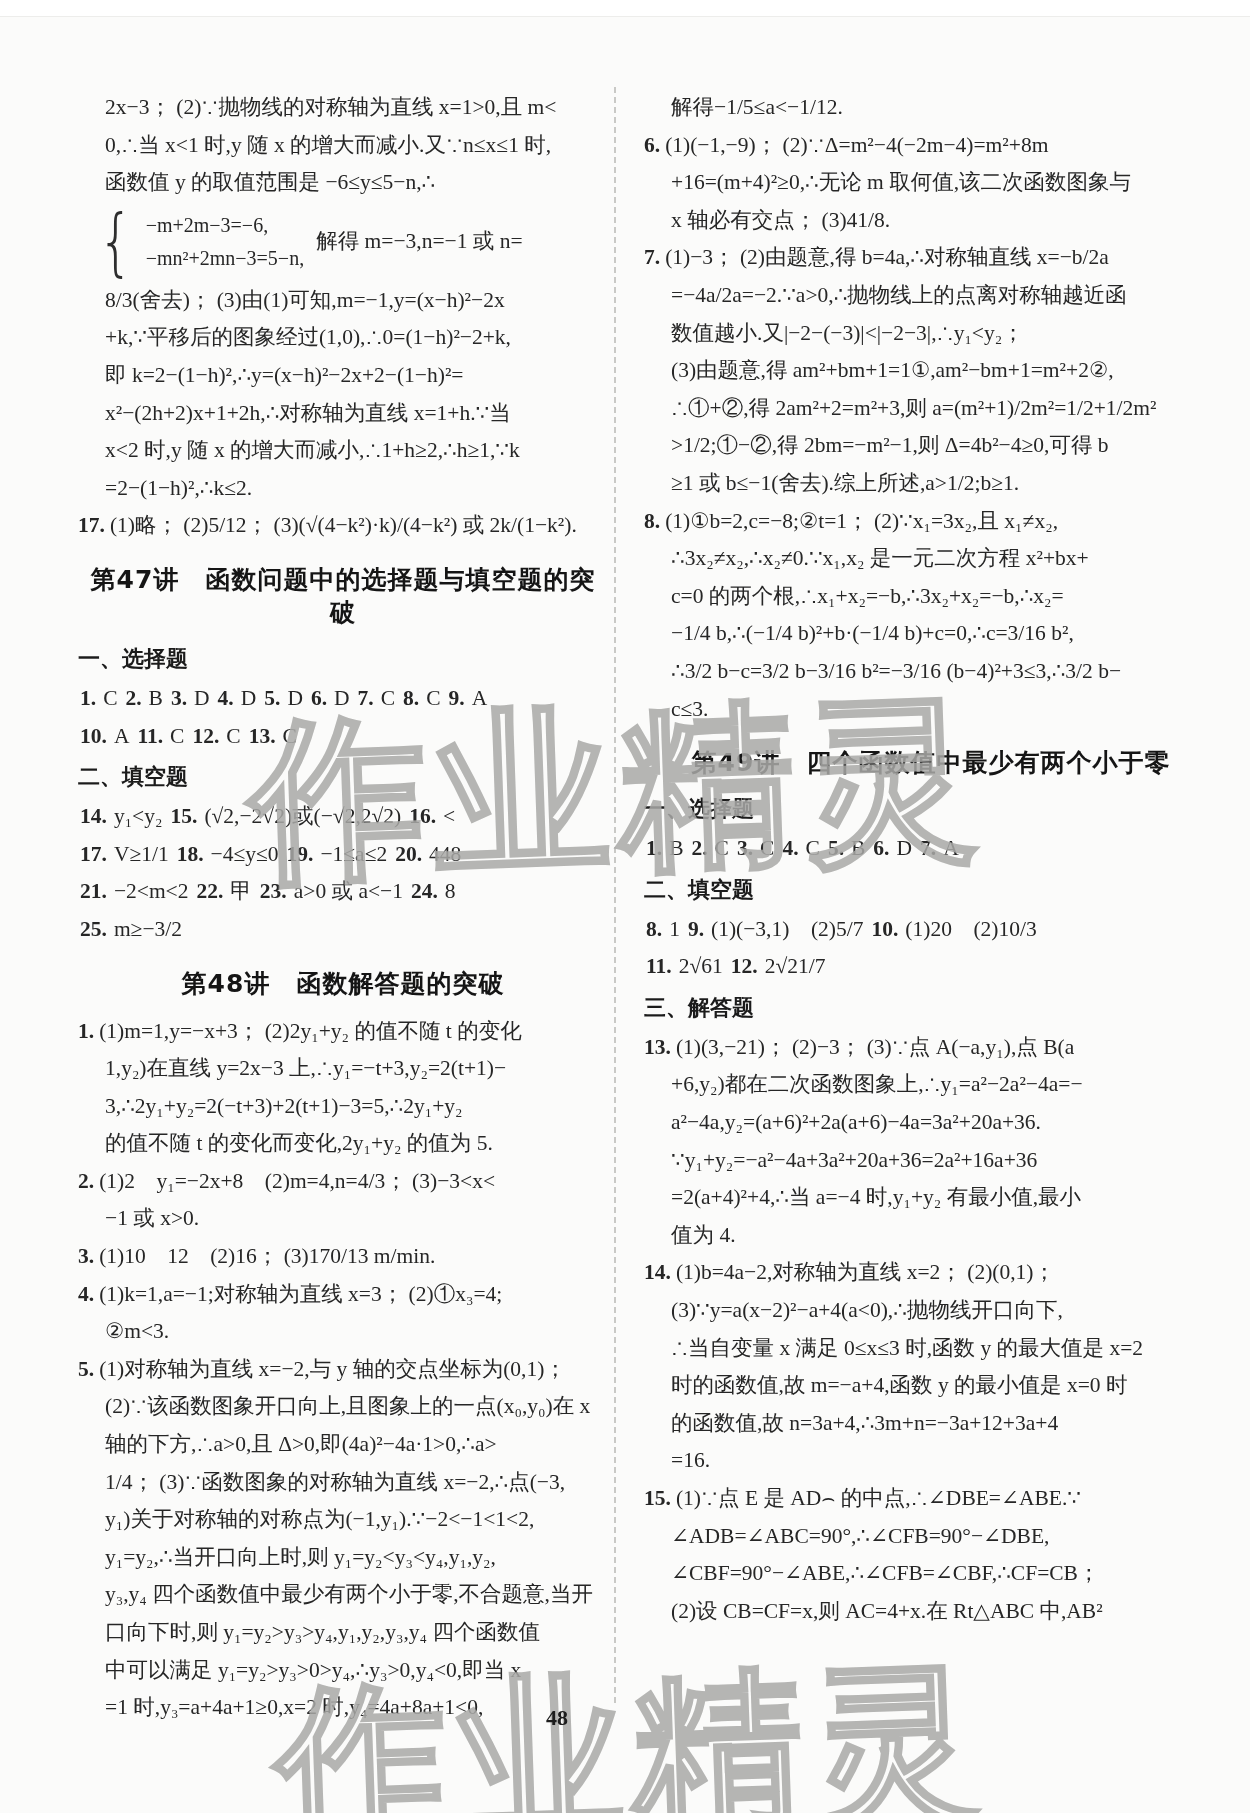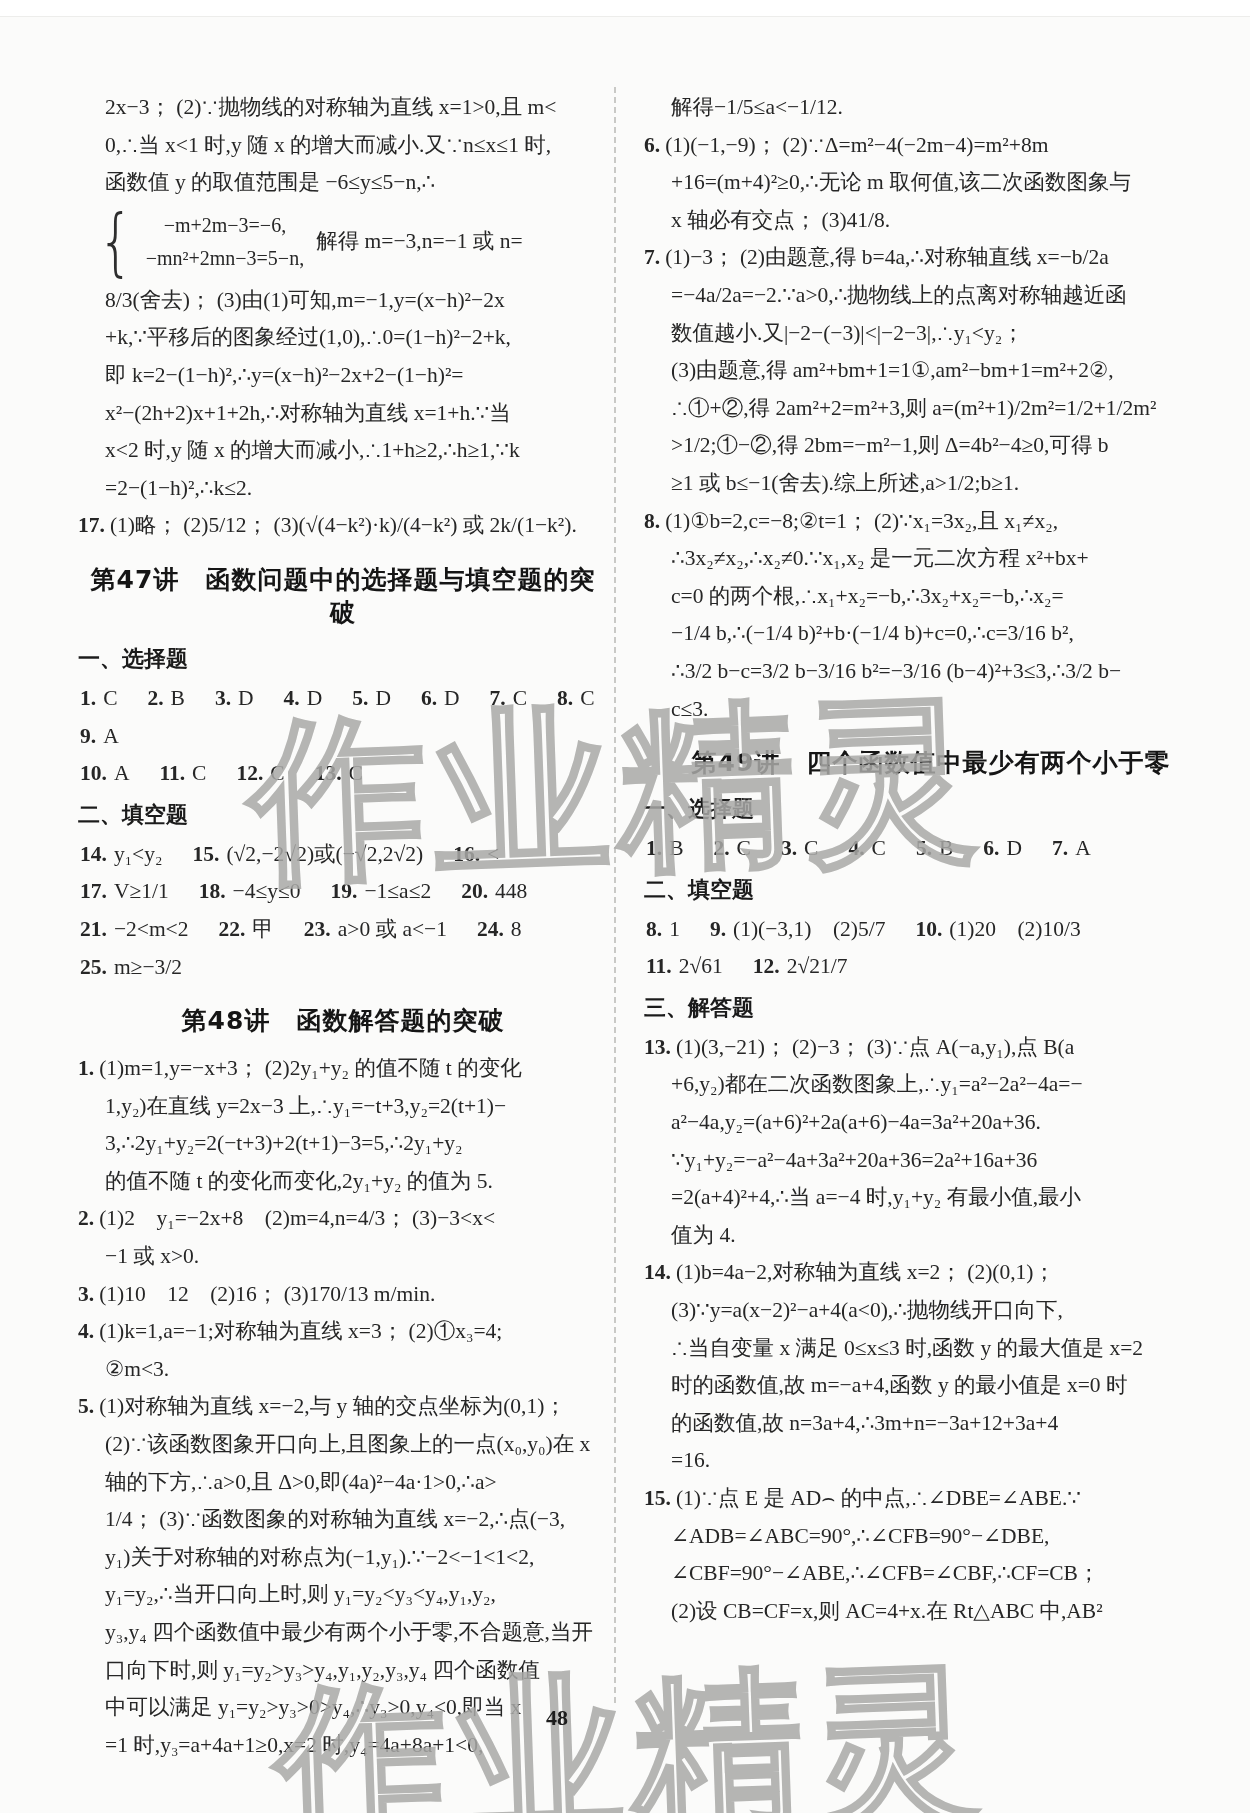--- a/index.html
+++ b/index.html
@@ -16,38 +16,38 @@
   .col.left{left:78px;width:530px;}
   .col.right{left:644px;width:574px;}
   .divider{
     position:absolute;left:614px;top:70px;height:1616px;
     border-left:2px dashed #c9c9c6;width:0;
   }
   .line{font-size:21.5px;line-height:37.6px;}
   .line.cont{padding-left:27px;}
   .line.numbered{padding-left:27px;text-indent:-27px;}
   .qnum{font-weight:bold;margin-right:5px;}
-  .line.parts{display:flex;flex-wrap:wrap;column-gap:30px;padding-left:2px;}
+  .line.parts{display:flex;flex-wrap:wrap;column-gap:8px;padding-left:2px;}
   .seg{white-space:nowrap;}
   .seg .val{margin-left:2px;}
   .sec-heading{
     font-size:25px;font-weight:bold;text-align:center;
     margin:18px 0 13px;letter-spacing:1px;color:#151515;
     font-family:"DejaVu Sans","Liberation Sans",sans-serif;
   }
   .subhead{
     font-size:22px;font-weight:bold;margin:5px 0 4px;color:#1b1b1b;
     font-family:"DejaVu Sans","Liberation Sans",sans-serif;line-height:34px;
   }
   .line.sys{display:flex;align-items:center;gap:12px;padding-left:20px;height:80px;}
   .brace{
     font-size:56px;font-weight:100;transform:scaleY(1.3);
     font-family:"DejaVu Sans","Liberation Sans",sans-serif;color:#2e2e2e;
   }
-  .stack{display:flex;flex-direction:column;font-size:20px;line-height:33px;align-items:center;}
+  .stack{display:flex;flex-direction:column;font-size:20px;line-height:33px;}
   .sysrest{font-size:21.5px;}
   .watermark{
     position:absolute;font-weight:bold;white-space:nowrap;
     font-family:"DejaVu Sans","Liberation Sans",sans-serif;
     color:rgba(255,255,255,0);-webkit-text-stroke:3px #a9a9a7;
     letter-spacing:8px;opacity:.85;pointer-events:none;z-index:5;
   }
   .wm1{left:250px;top:656px;font-size:176px;transform:rotate(-2deg);}
   .wm2{left:276px;top:1624px;font-size:170px;transform:rotate(-2deg);}
   .page-number{

